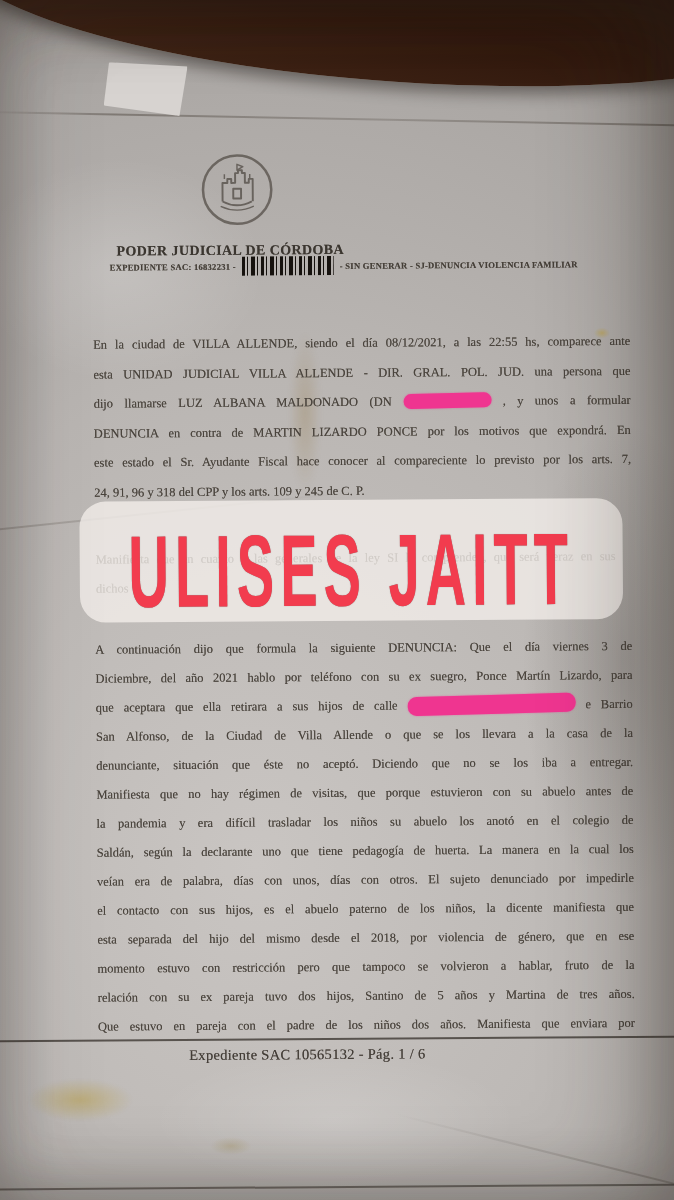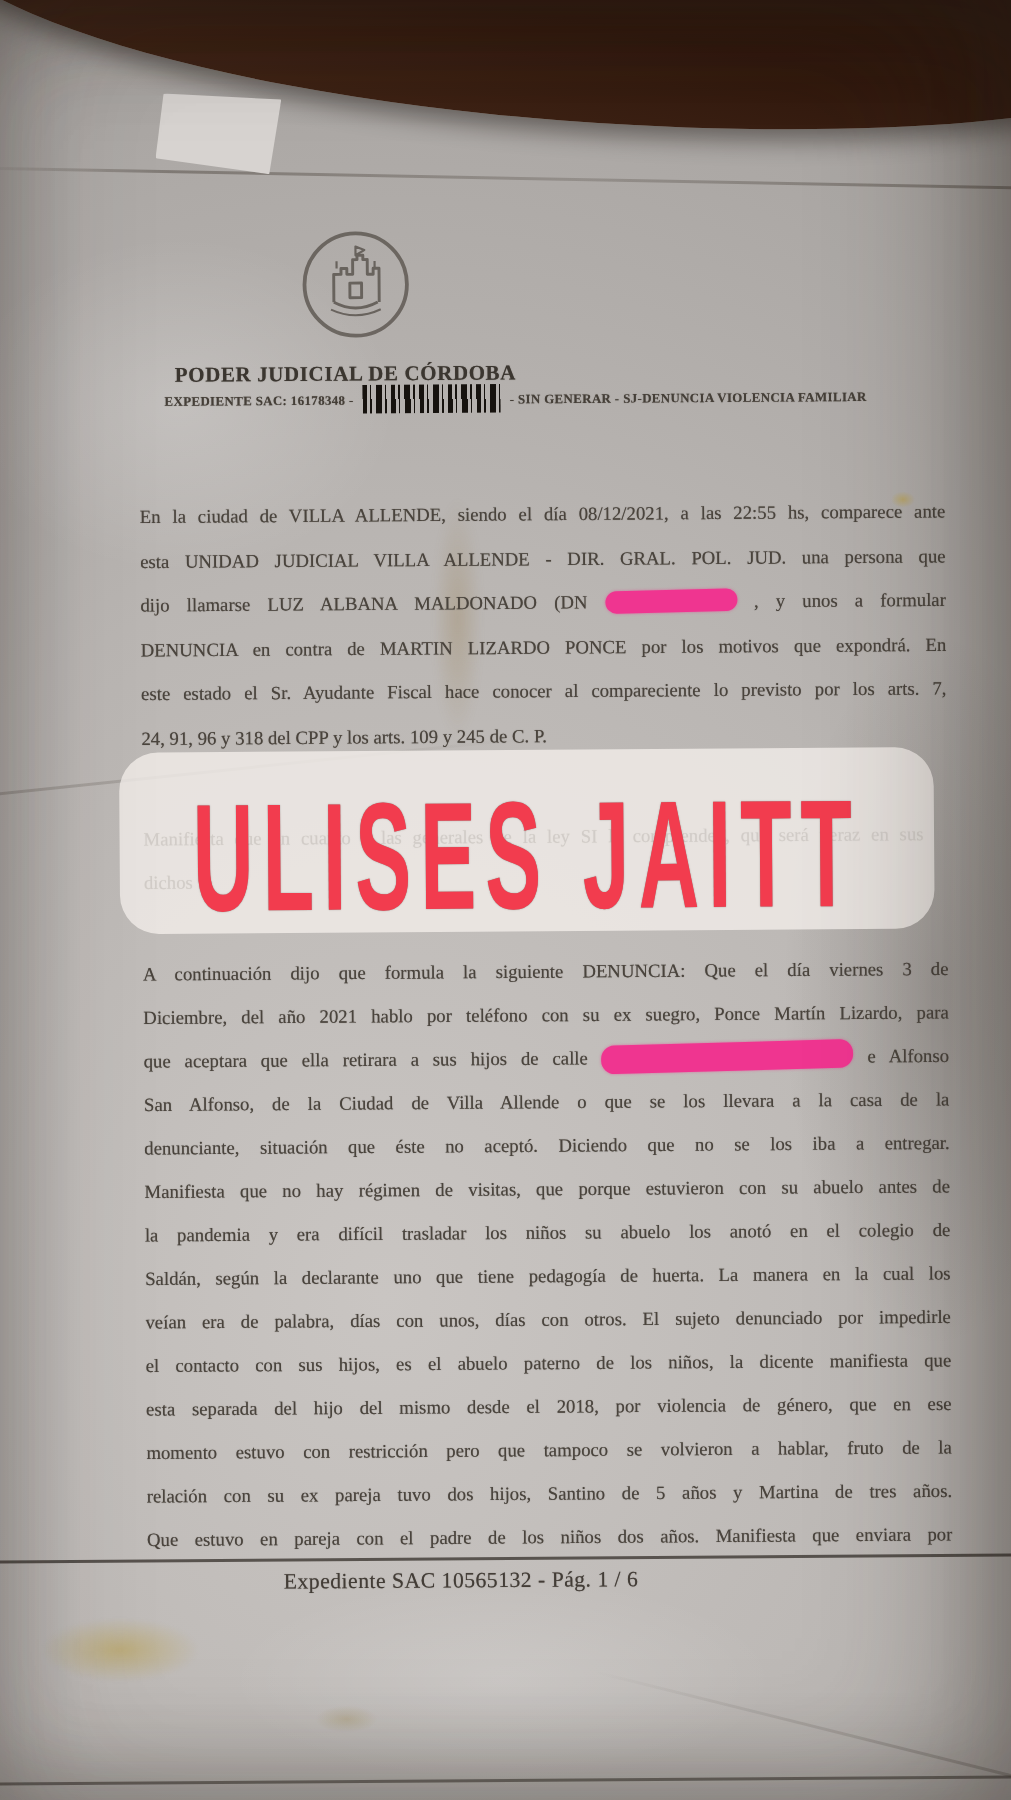--- a/index.html
+++ b/index.html
@@ -120,21 +120,21 @@
         <rect x="36" y="39" width="8" height="10"></rect>
         <path d="M40 20 v-6 l6 2.5 z" stroke-width="1.5"></path>
         <path d="M27 29 v-5 M53 29 v-5" stroke-width="1.5"></path>
         <path d="M23 57 q17 8 34 0" stroke-width="1.4"></path>
       </g>
     </svg>
 
     <div class="institution">PODER JUDICIAL DE CÓRDOBA</div>
 
     <div class="exp-row">
-      <span>EXPEDIENTE SAC: 16178348 -</span>
+      <span>EXPEDIENTE SAC: 16832231 -</span>
       <span class="barcode"></span>
       <span>- SIN GENERAR - SJ-DENUNCIA VIOLENCIA FAMILIAR</span>
     </div>
 
     <div class="para p1">
       <div class="jline">En la ciudad de VILLA ALLENDE, siendo el día 08/12/2021, a las 22:55 hs, comparece ante</div>
       <div class="jline">esta UNIDAD JUDICIAL VILLA ALLENDE - DIR. GRAL. POL. JUD. una persona que</div>
       <div class="jline">
         <span>dijo llamarse LUZ ALBANA MALDONADO (DN</span>
         <span class="redact dni"></span>
@@ -151,21 +151,21 @@
     <div class="overlay-band">
       <div class="overlay-text">ULISES JAITT</div>
     </div>
 
     <div class="para p2">
       <div class="jline">A continuación dijo que formula la siguiente DENUNCIA: Que el día viernes 3 de</div>
       <div class="jline">Diciembre, del año 2021 hablo por teléfono con su ex suegro, Ponce Martín Lizardo, para</div>
       <div class="jline">
         <span>que aceptara que ella retirara a sus hijos de calle</span>
         <span class="redact address"></span>
-        <span>e Alfonso</span>
+        <span>e Barrio</span>
       </div>
       <div class="jline">San Alfonso, de la Ciudad de Villa Allende o que se los llevara a la casa de la</div>
       <div class="jline">denunciante, situación que éste no aceptó. Diciendo que no se los iba a entregar.</div>
       <div class="jline">Manifiesta que no hay régimen de visitas, que porque estuvieron con su abuelo antes de</div>
       <div class="jline">la pandemia y era difícil trasladar los niños su abuelo los anotó en el colegio de</div>
       <div class="jline">Saldán, según la declarante uno que tiene pedagogía de huerta. La manera en la cual los</div>
       <div class="jline">veían era de palabra, días con unos, días con otros. El sujeto denunciado por impedirle</div>
       <div class="jline">el contacto con sus hijos, es el abuelo paterno de los niños, la dicente manifiesta que</div>
       <div class="jline">esta separada del hijo del mismo desde el 2018, por violencia de género, que en ese</div>
       <div class="jline">momento estuvo con restricción pero que tampoco se volvieron a hablar, fruto de la</div>

